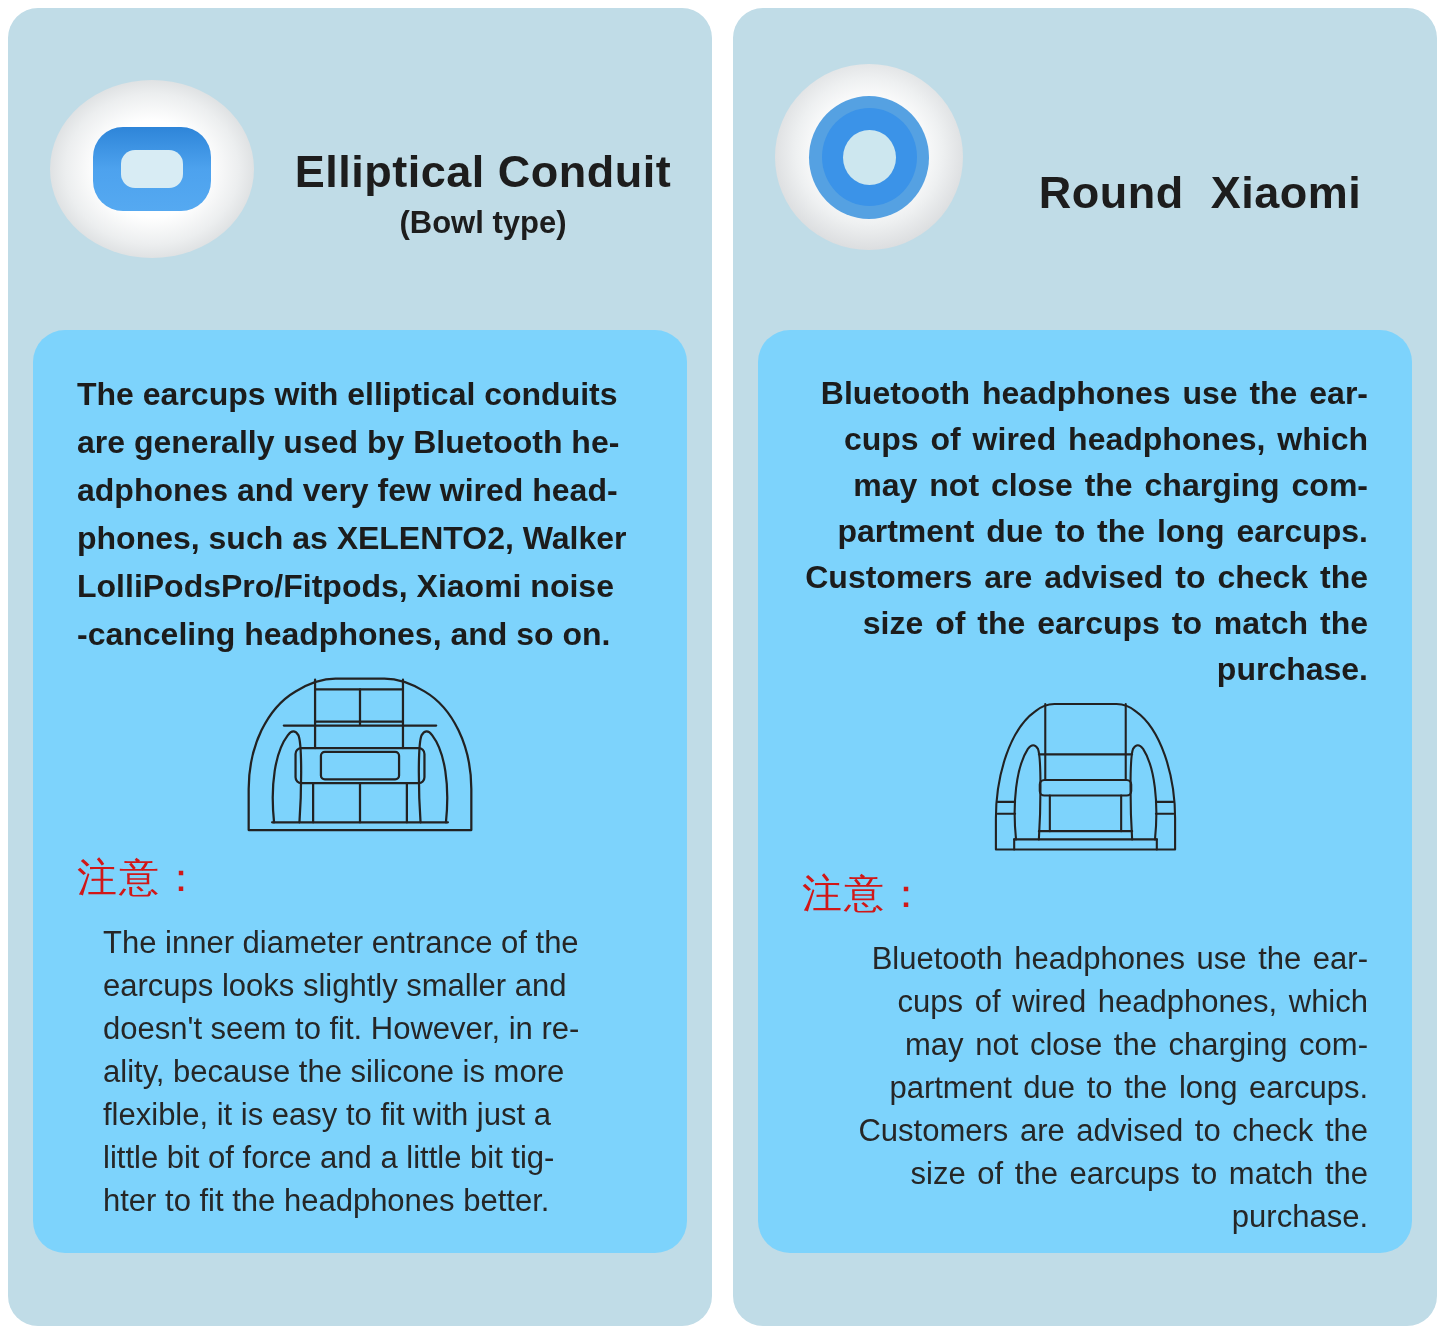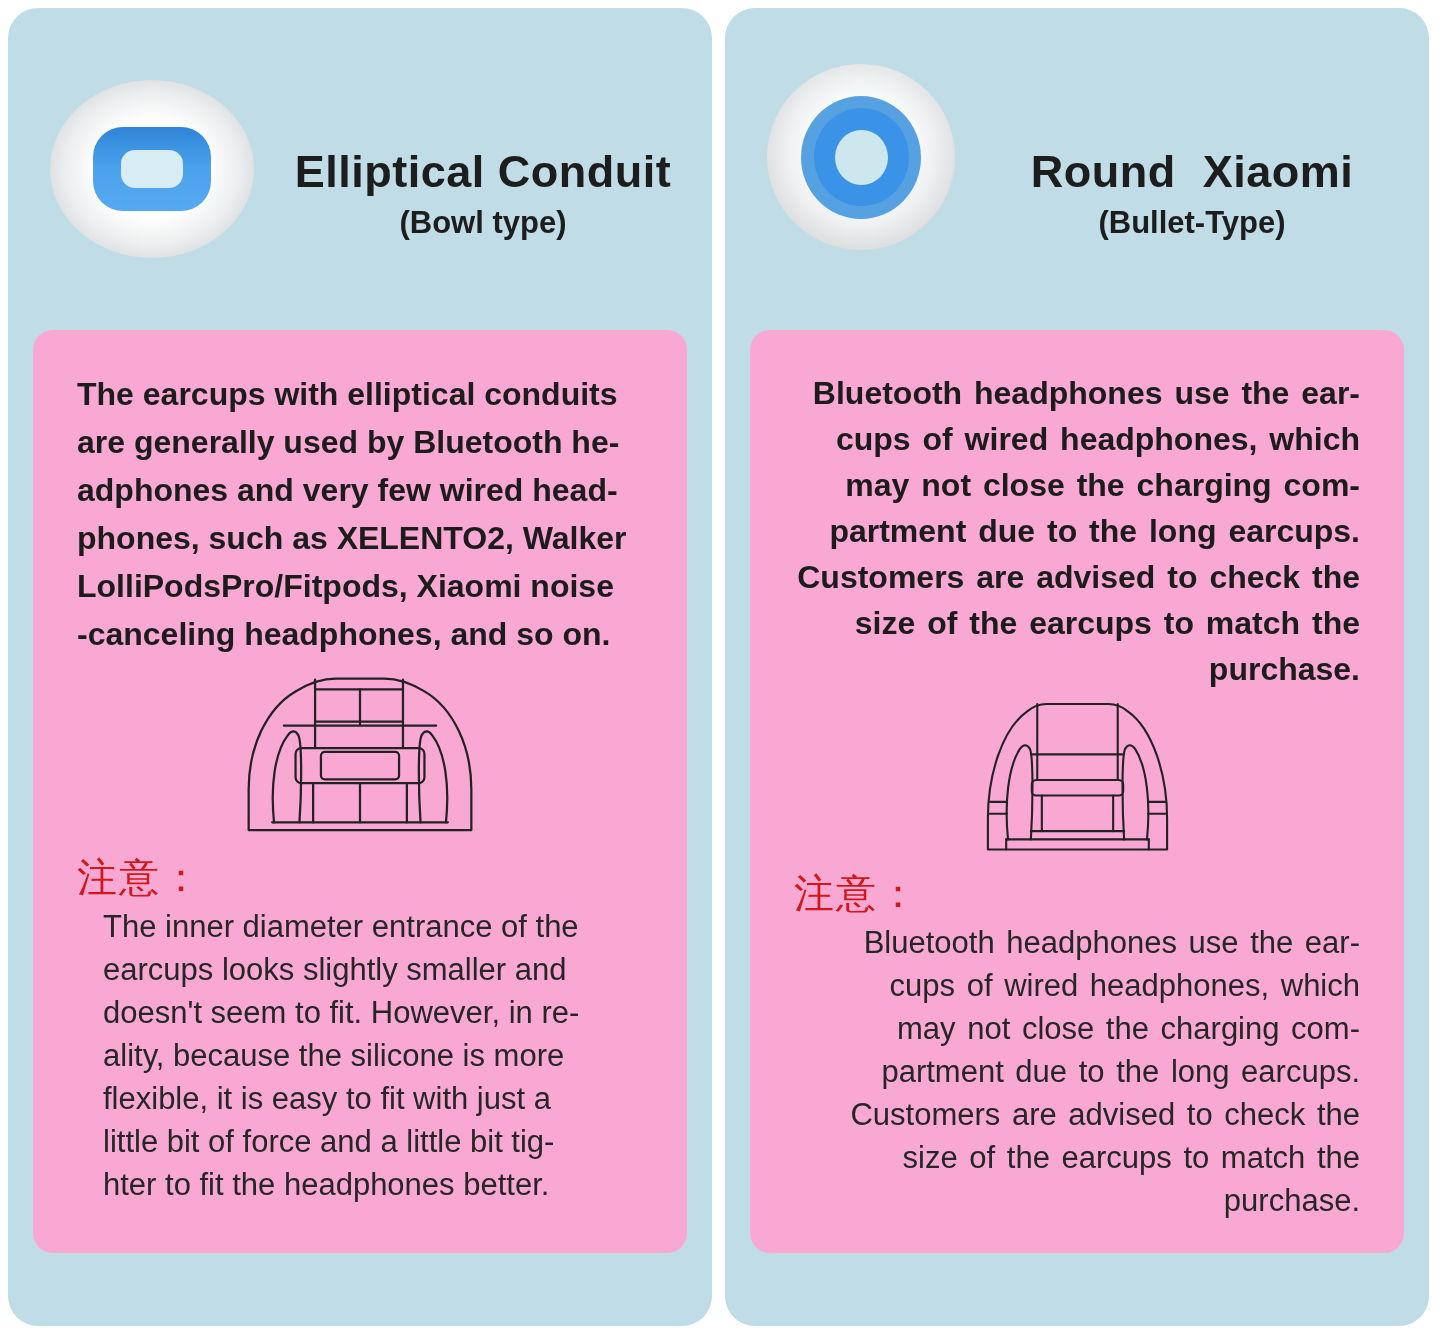--- a/index.html
+++ b/index.html
@@ -6,21 +6,21 @@
   html, body { margin: 0; padding: 0; }
   body {
     width: 1445px;
     height: 1334px;
     background: #ffffff;
     font-family: "Liberation Sans", sans-serif;
     overflow: hidden;
   }
   .wrap {
     display: flex;
-    gap: 13px;
+    gap: 21px;
     padding: 8px;
     width: 1445px;
     height: 1334px;
   }
   .panel {
     width: 704px;
     height: 1318px;
     background: #c0dce7;
     border-radius: 30px;
     flex: 0 0 704px;
@@ -92,22 +92,22 @@
   .round-hole {
     width: 53px; height: 55px;
     border-radius: 50%;
     background: #cde7ef;
   }
   
   .card {
     width: 654px;
     height: 923px;
     margin: 0 auto;
-    background: #f9a8d4;
-    border-radius: 20px;
+    background: #7dd3fc;
+    border-radius: 32px;
     padding: 40px 44px 0 44px;
   }
   .desc {
     margin: 0;
     font-size: 32px;
     font-weight: bold;
     line-height: 48px;
     color: #1c1c1c;
     white-space: pre-line;
   }
@@ -125,21 +125,21 @@
   }
   .note-label {
     font-size: 40px;
     font-weight: normal;
     color: #d11717;
     letter-spacing: 2px;
     margin-top: 14px;
   }
   .note-label-right { margin-top: 12px; }
   .note-text {
-    margin: 0 0 0 26px;
+    margin: 16px 0 0 26px;
     font-size: 31px;
     line-height: 43px;
     color: #262626;
     white-space: pre-line;
   }
 </style>
 </head>
 <body>
 
 <div class="wrap">
@@ -202,21 +202,20 @@
     <div class="header">
       <div class="bowl-right">
         <div class="round-ring-outer">
           <div class="round-ring-inner">
             <div class="round-hole"></div>
           </div>
         </div>
       </div>
       <div class="title-block">
         <div class="title wide-space">Round Xiaomi</div>
-        <div class="subtitle">(Bullet-Type)</div>
       </div>
     </div>
 
     <div class="card">
       <p class="desc tight justify">Bluetooth headphones use the ear-
 cups of wired headphones, which
 may not close the charging com-
 partment due to the long earcups.
 Customers are advised to check the
 size of the earcups to match the

